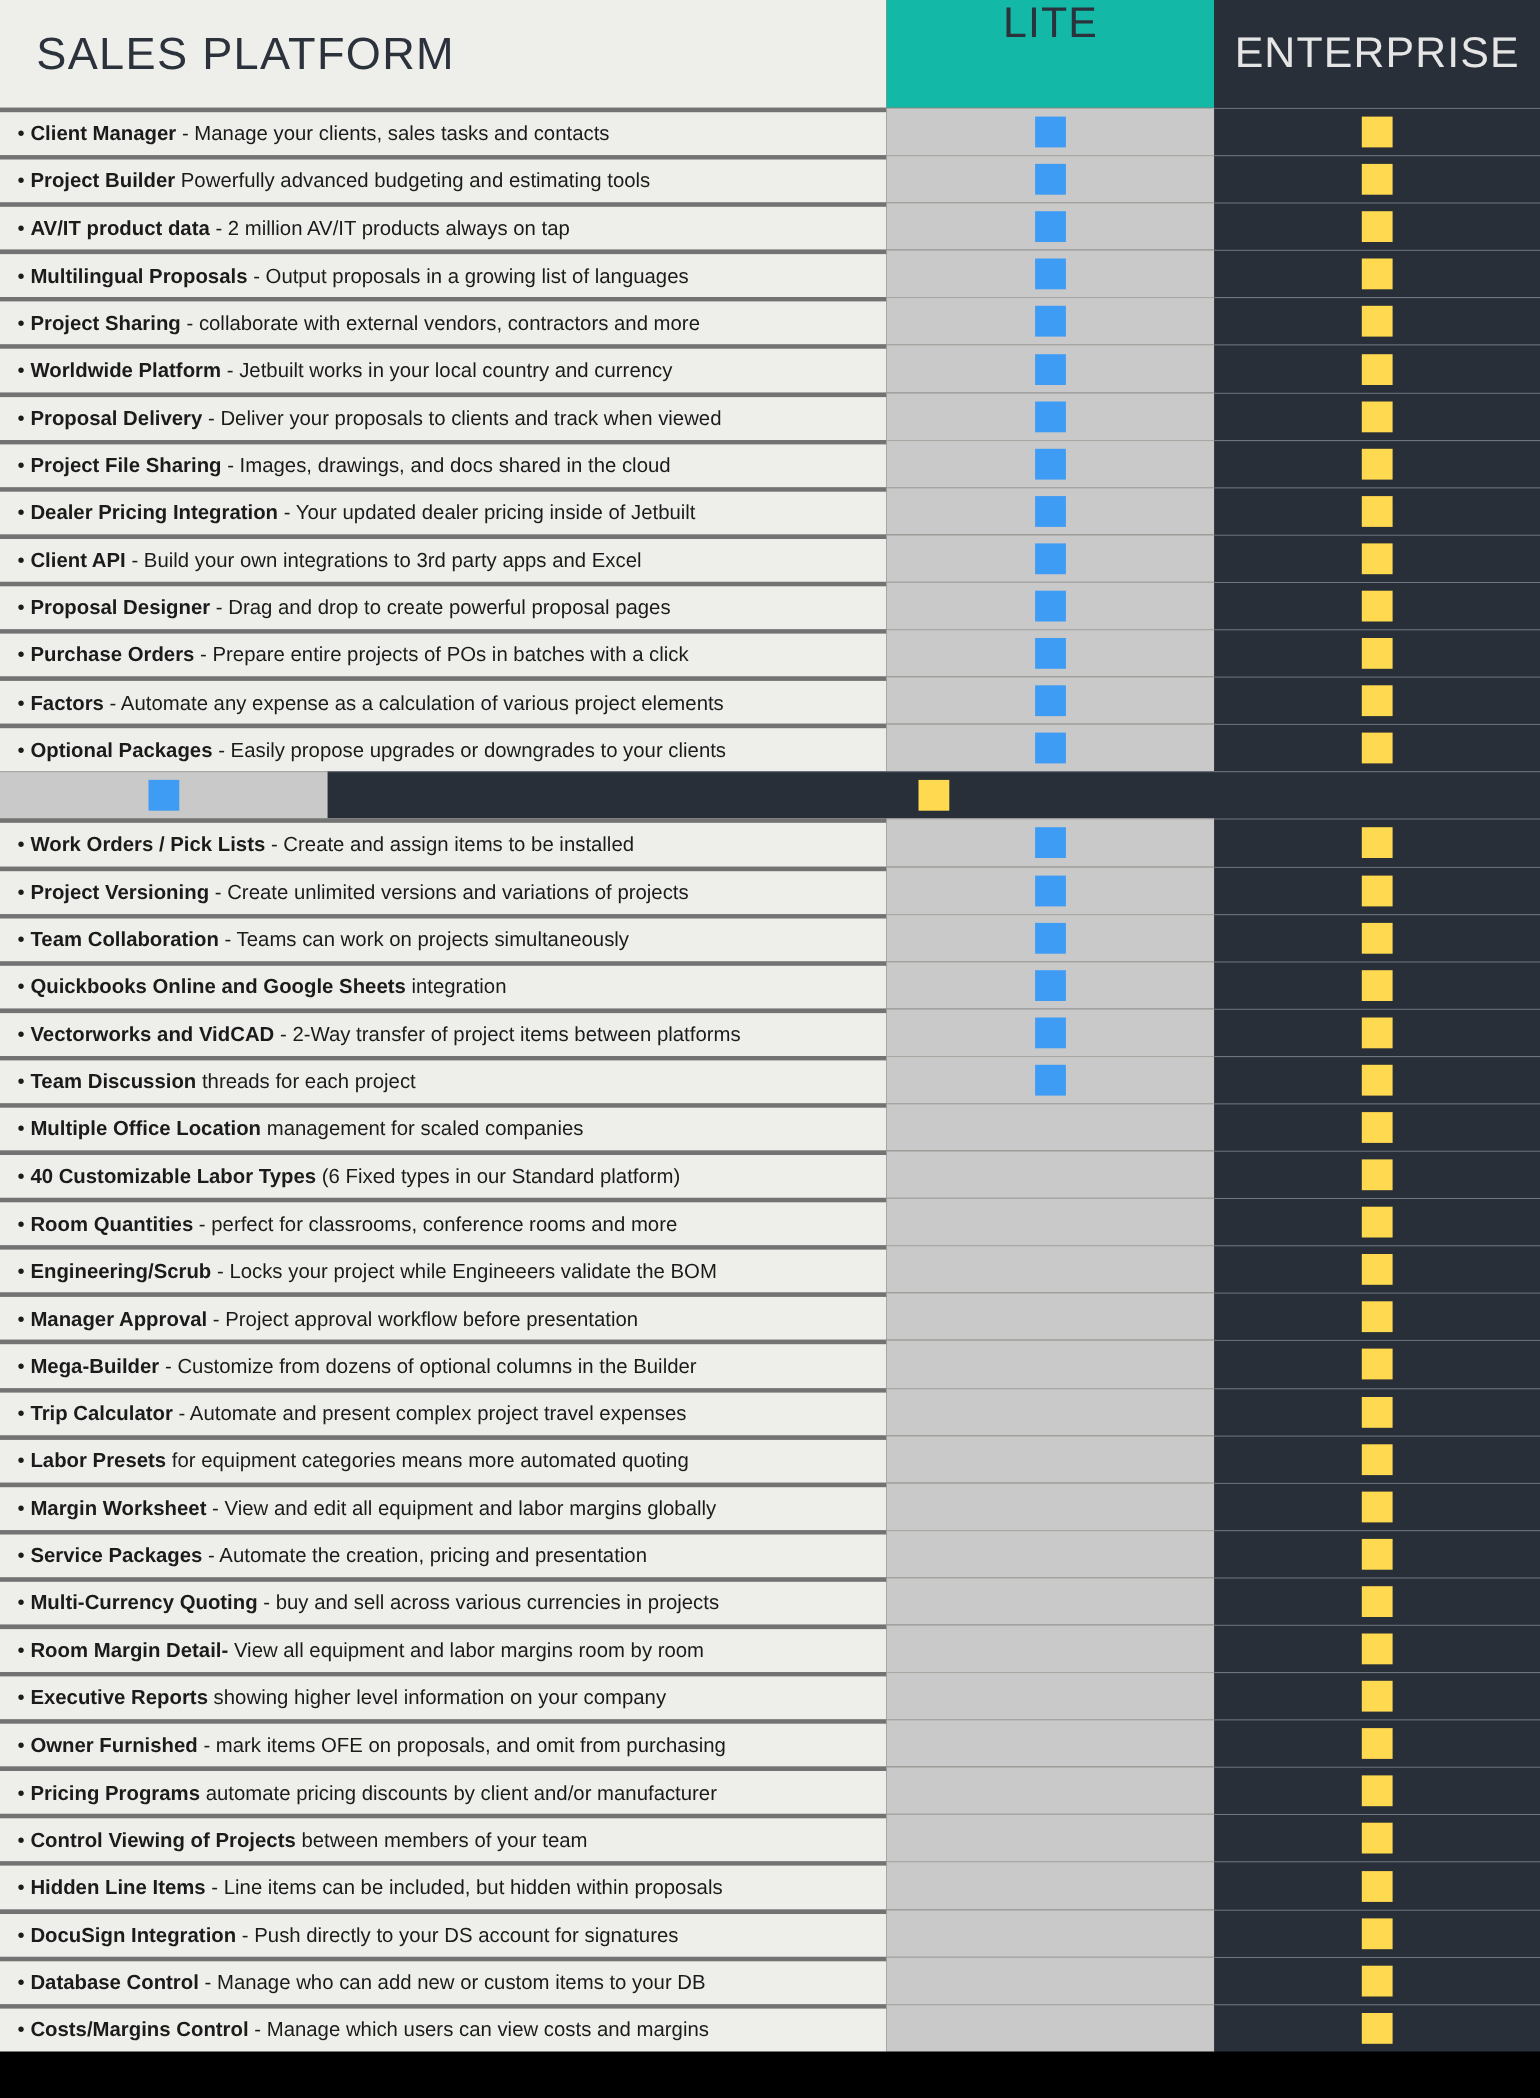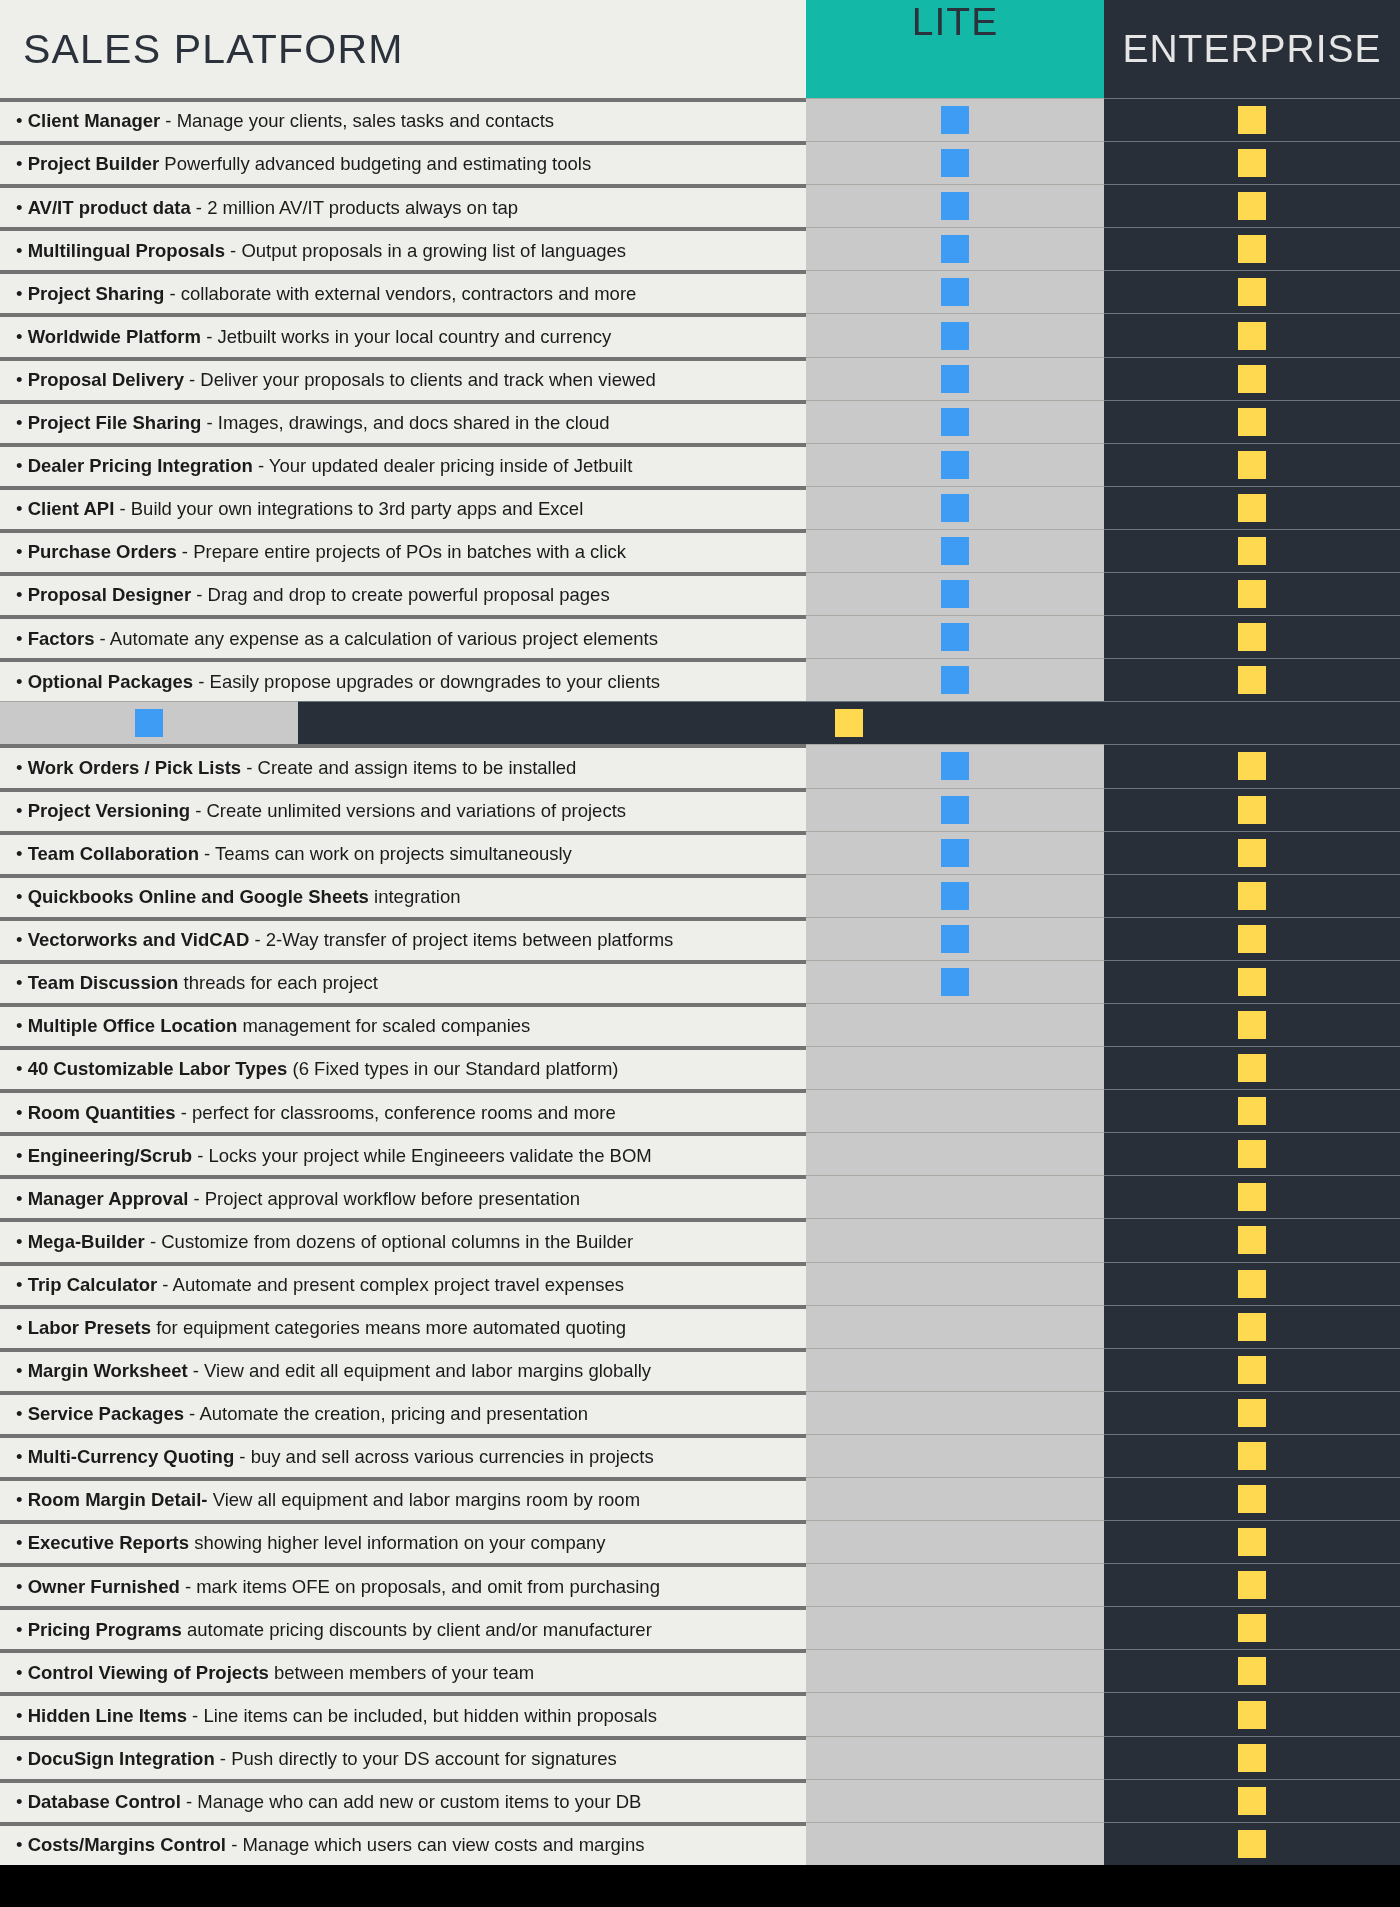--- a/index.html
+++ b/index.html
@@ -25,21 +25,21 @@
   .header-row {
     display: flex;
     height: 98px;
     width: 1400px;
   }
   .h-feature {
     flex: 0 0 806px;
     background: #eeeeea;
     display: flex;
     align-items: center;
-    padding-left: 23px;
+    padding-left: 33px;
   }
   .h-feature .title {
     font-size: 41px;
     letter-spacing: 1.2px;
     color: #2b323c;
     font-weight: 400;
   }
   .h-lite {
     flex: 0 0 298px;
     background: #14b8a6;
@@ -238,32 +238,32 @@
           </div>
           <div class="c-lite">
             <span class="mark blue"></span>
           </div>
           <div class="c-ent">
             <span class="mark yellow"></span>
           </div>
         </div>
         <div class="row">
           <div class="c-feature">
+            <span class="txt"><span>•</span> <b>Proposal Designer</b><span> - Drag and drop to create powerful proposal pages</span></span>
+          </div>
+          <div class="c-lite">
+            <span class="mark blue"></span>
+          </div>
+          <div class="c-ent">
+            <span class="mark yellow"></span>
+          </div>
+        </div>
+        <div class="row">
+          <div class="c-feature">
             <span class="txt"><span>•</span> <b>Purchase Orders</b><span> -  Prepare entire projects of POs in batches with a click</span></span>
-          </div>
-          <div class="c-lite">
-            <span class="mark blue"></span>
-          </div>
-          <div class="c-ent">
-            <span class="mark yellow"></span>
-          </div>
-        </div>
-        <div class="row">
-          <div class="c-feature">
-            <span class="txt"><span>•</span> <b>Proposal Designer</b><span> - Drag and drop to create powerful proposal pages</span></span>
           </div>
           <div class="c-lite">
             <span class="mark blue"></span>
           </div>
           <div class="c-ent">
             <span class="mark yellow"></span>
           </div>
         </div>
         <div class="row">
           <div class="c-feature">

